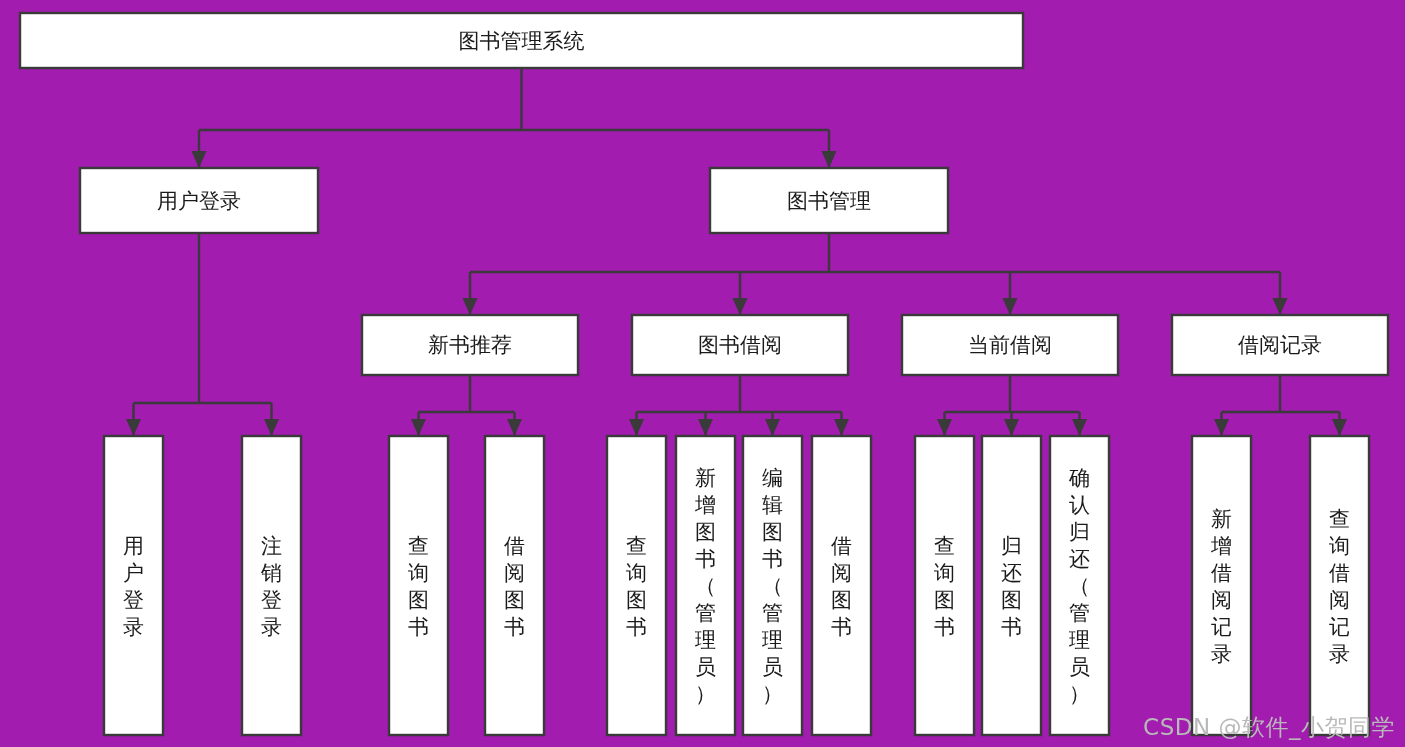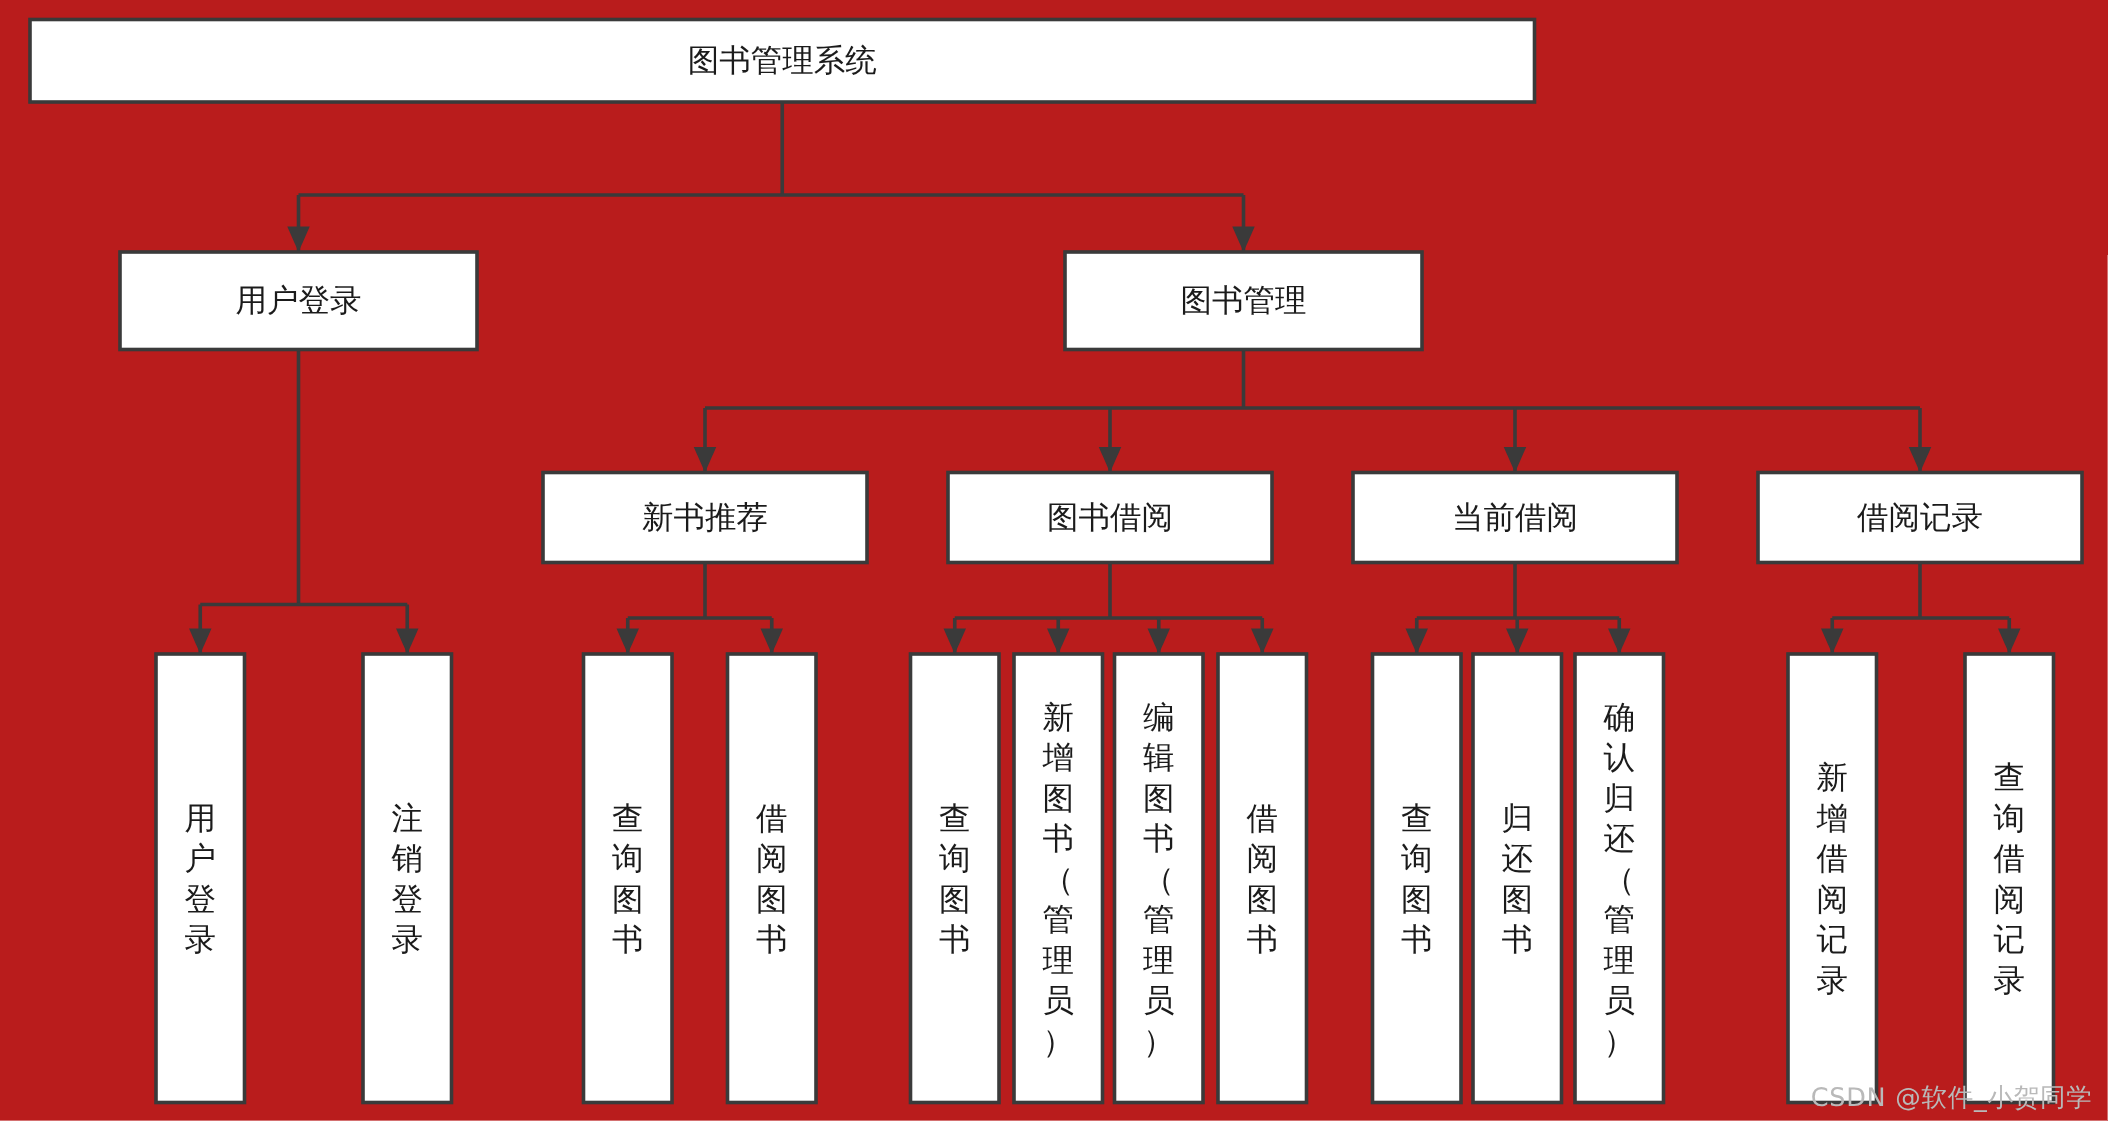--- a/index.html
+++ b/index.html
@@ -11,21 +11,21 @@
     width: 1405px;
     height: 747px;
     font-family: "DejaVu Sans", "Liberation Sans", sans-serif;
     overflow: hidden;
     position: relative;
   }
   #diagram-root {
     position: relative;
     width: 1405px;
     height: 747px;
-    background: #b91c1c;
+    background: #a21caf;
   }
   svg.diagram {
     position: absolute;
     left: 0;
     top: 0;
     width: 1405px;
     height: 747px;
   }
   .node-box {
     fill: #ffffff;
@@ -53,21 +53,21 @@
     font-family: "DejaVu Sans", "Liberation Sans", sans-serif;
     font-size: 21px;
     fill: #1b1b1b;
     text-anchor: middle;
   }
   .watermark {
     position: absolute;
     right: 10px;
     bottom: 4px;
     font-family: "DejaVu Sans", "Liberation Sans", sans-serif;
-    font-size: 17px;
+    font-size: 23px;
     color: #b9b9b9;
     white-space: nowrap;
     letter-spacing: 0.5px;
     pointer-events: none;
   }
 </style>
 </head>
 <body>
 
 <div id="diagram-root">

